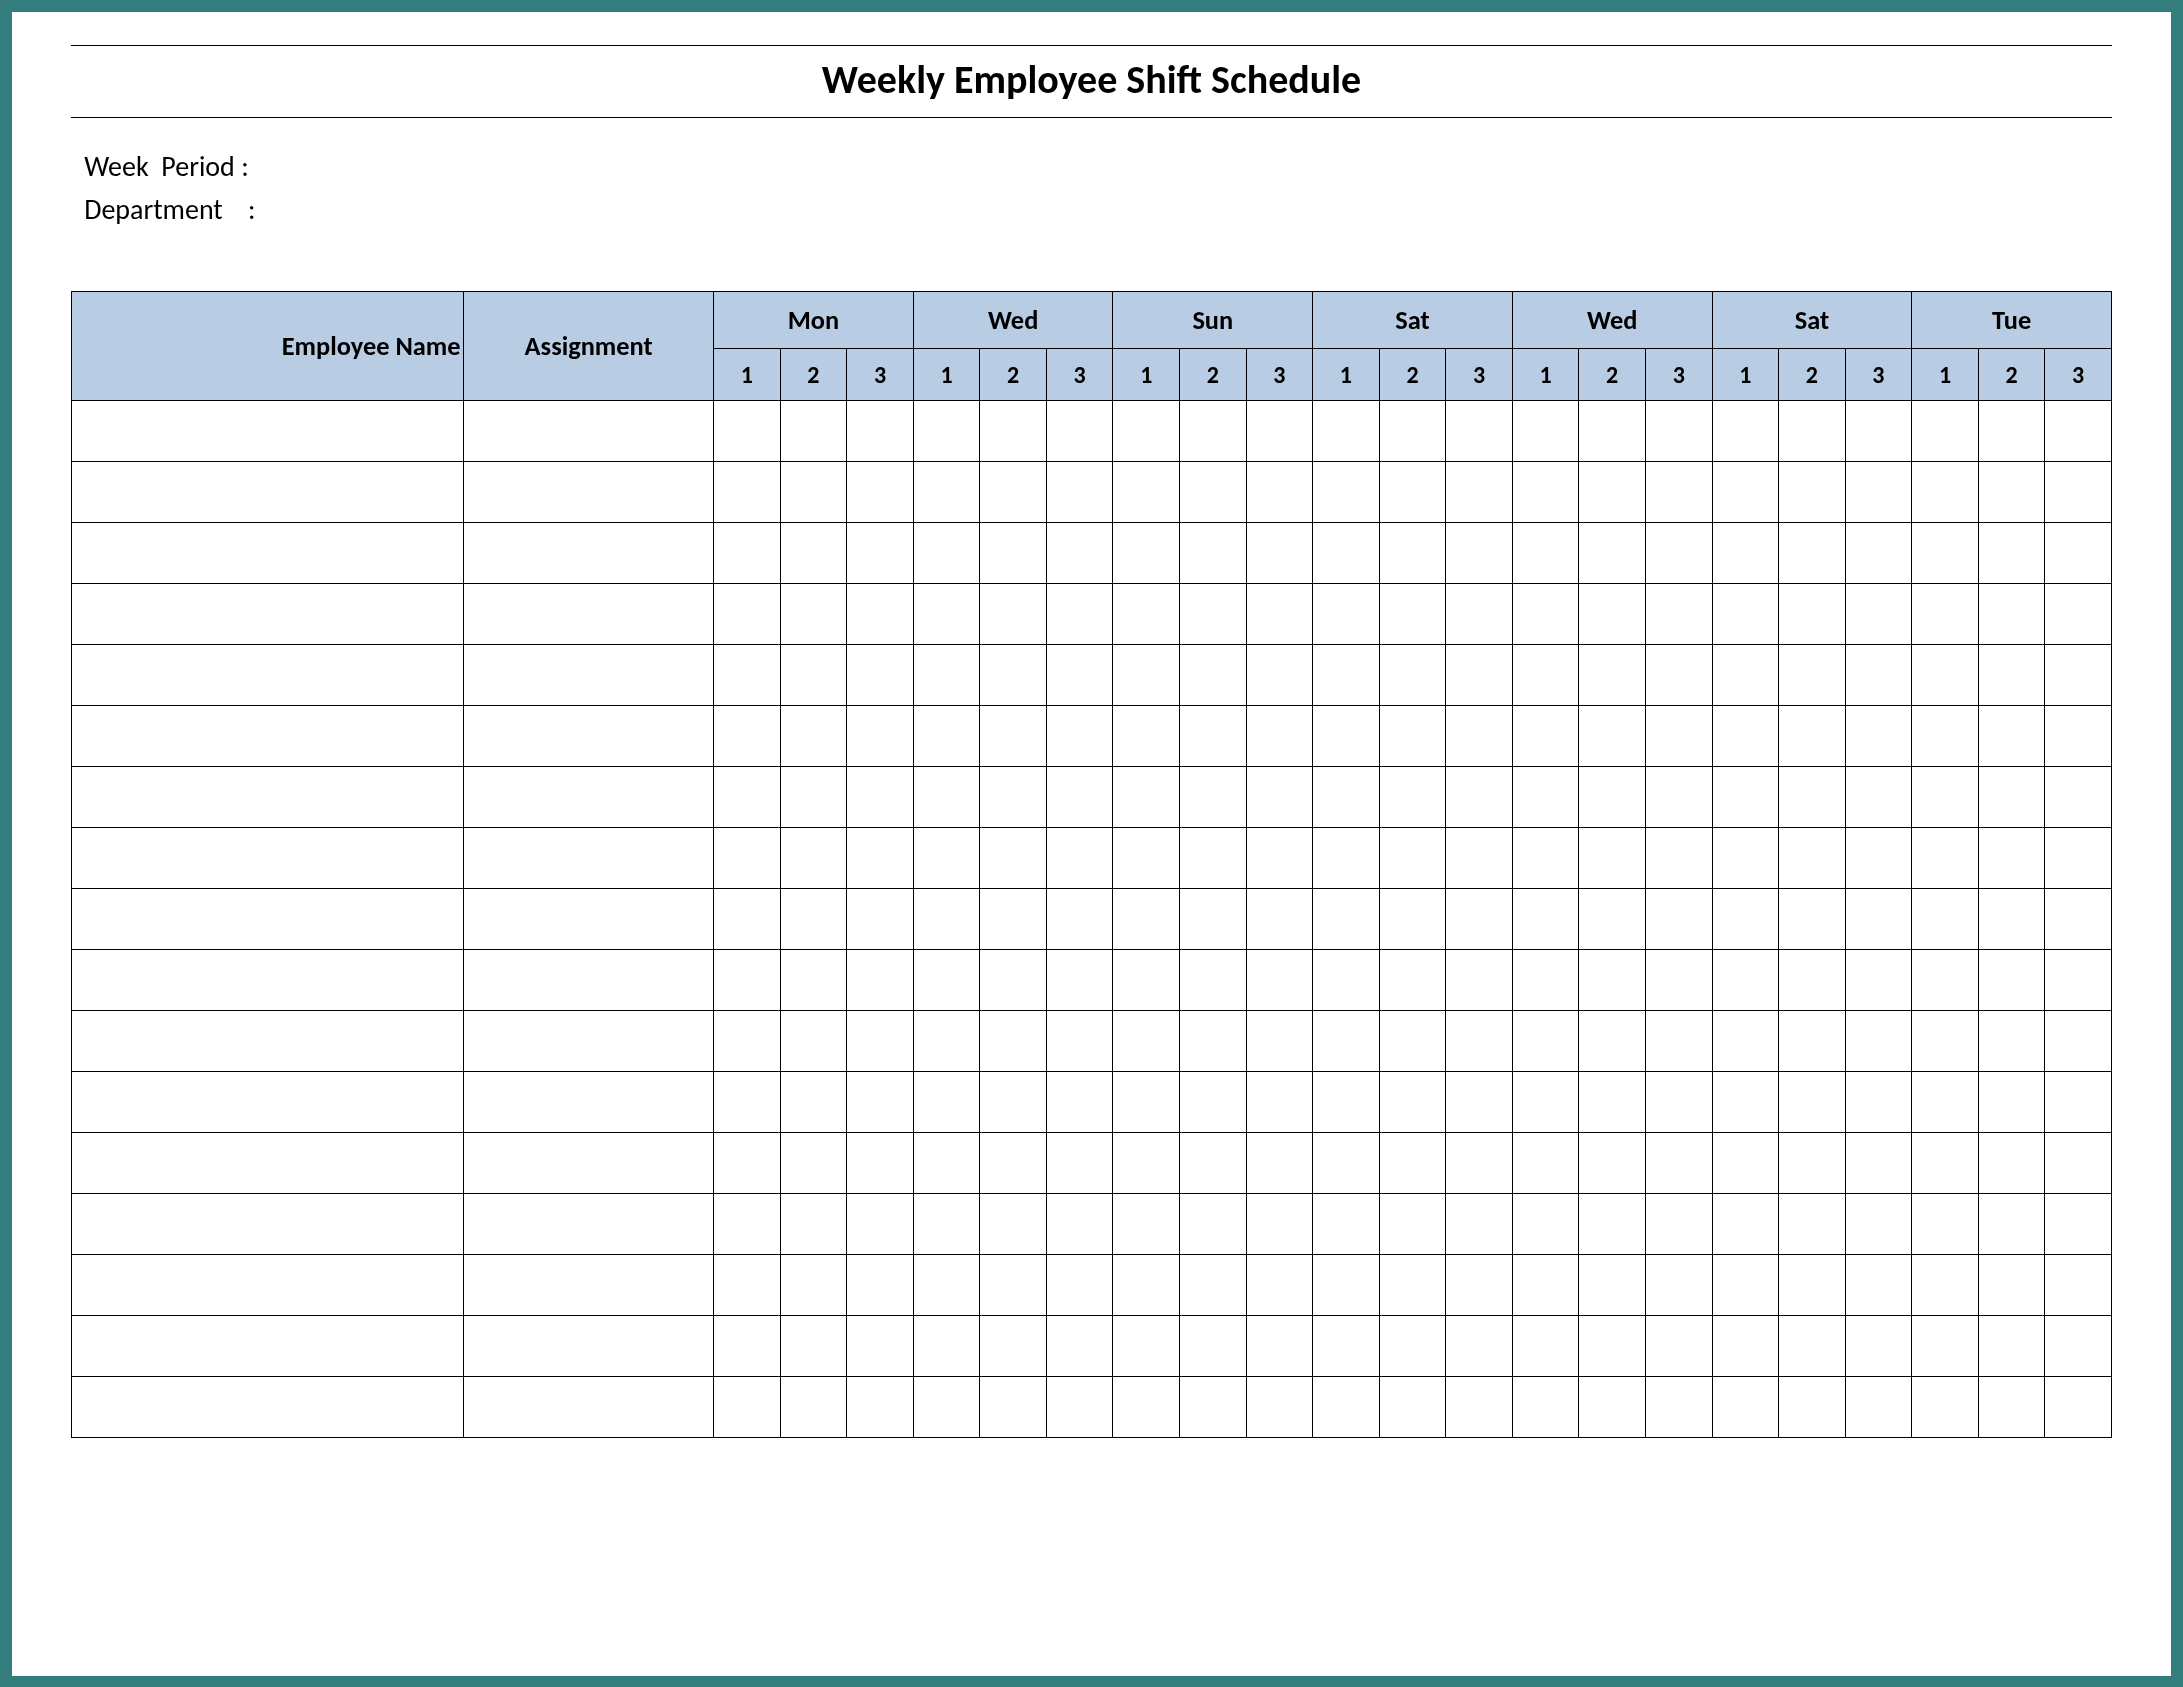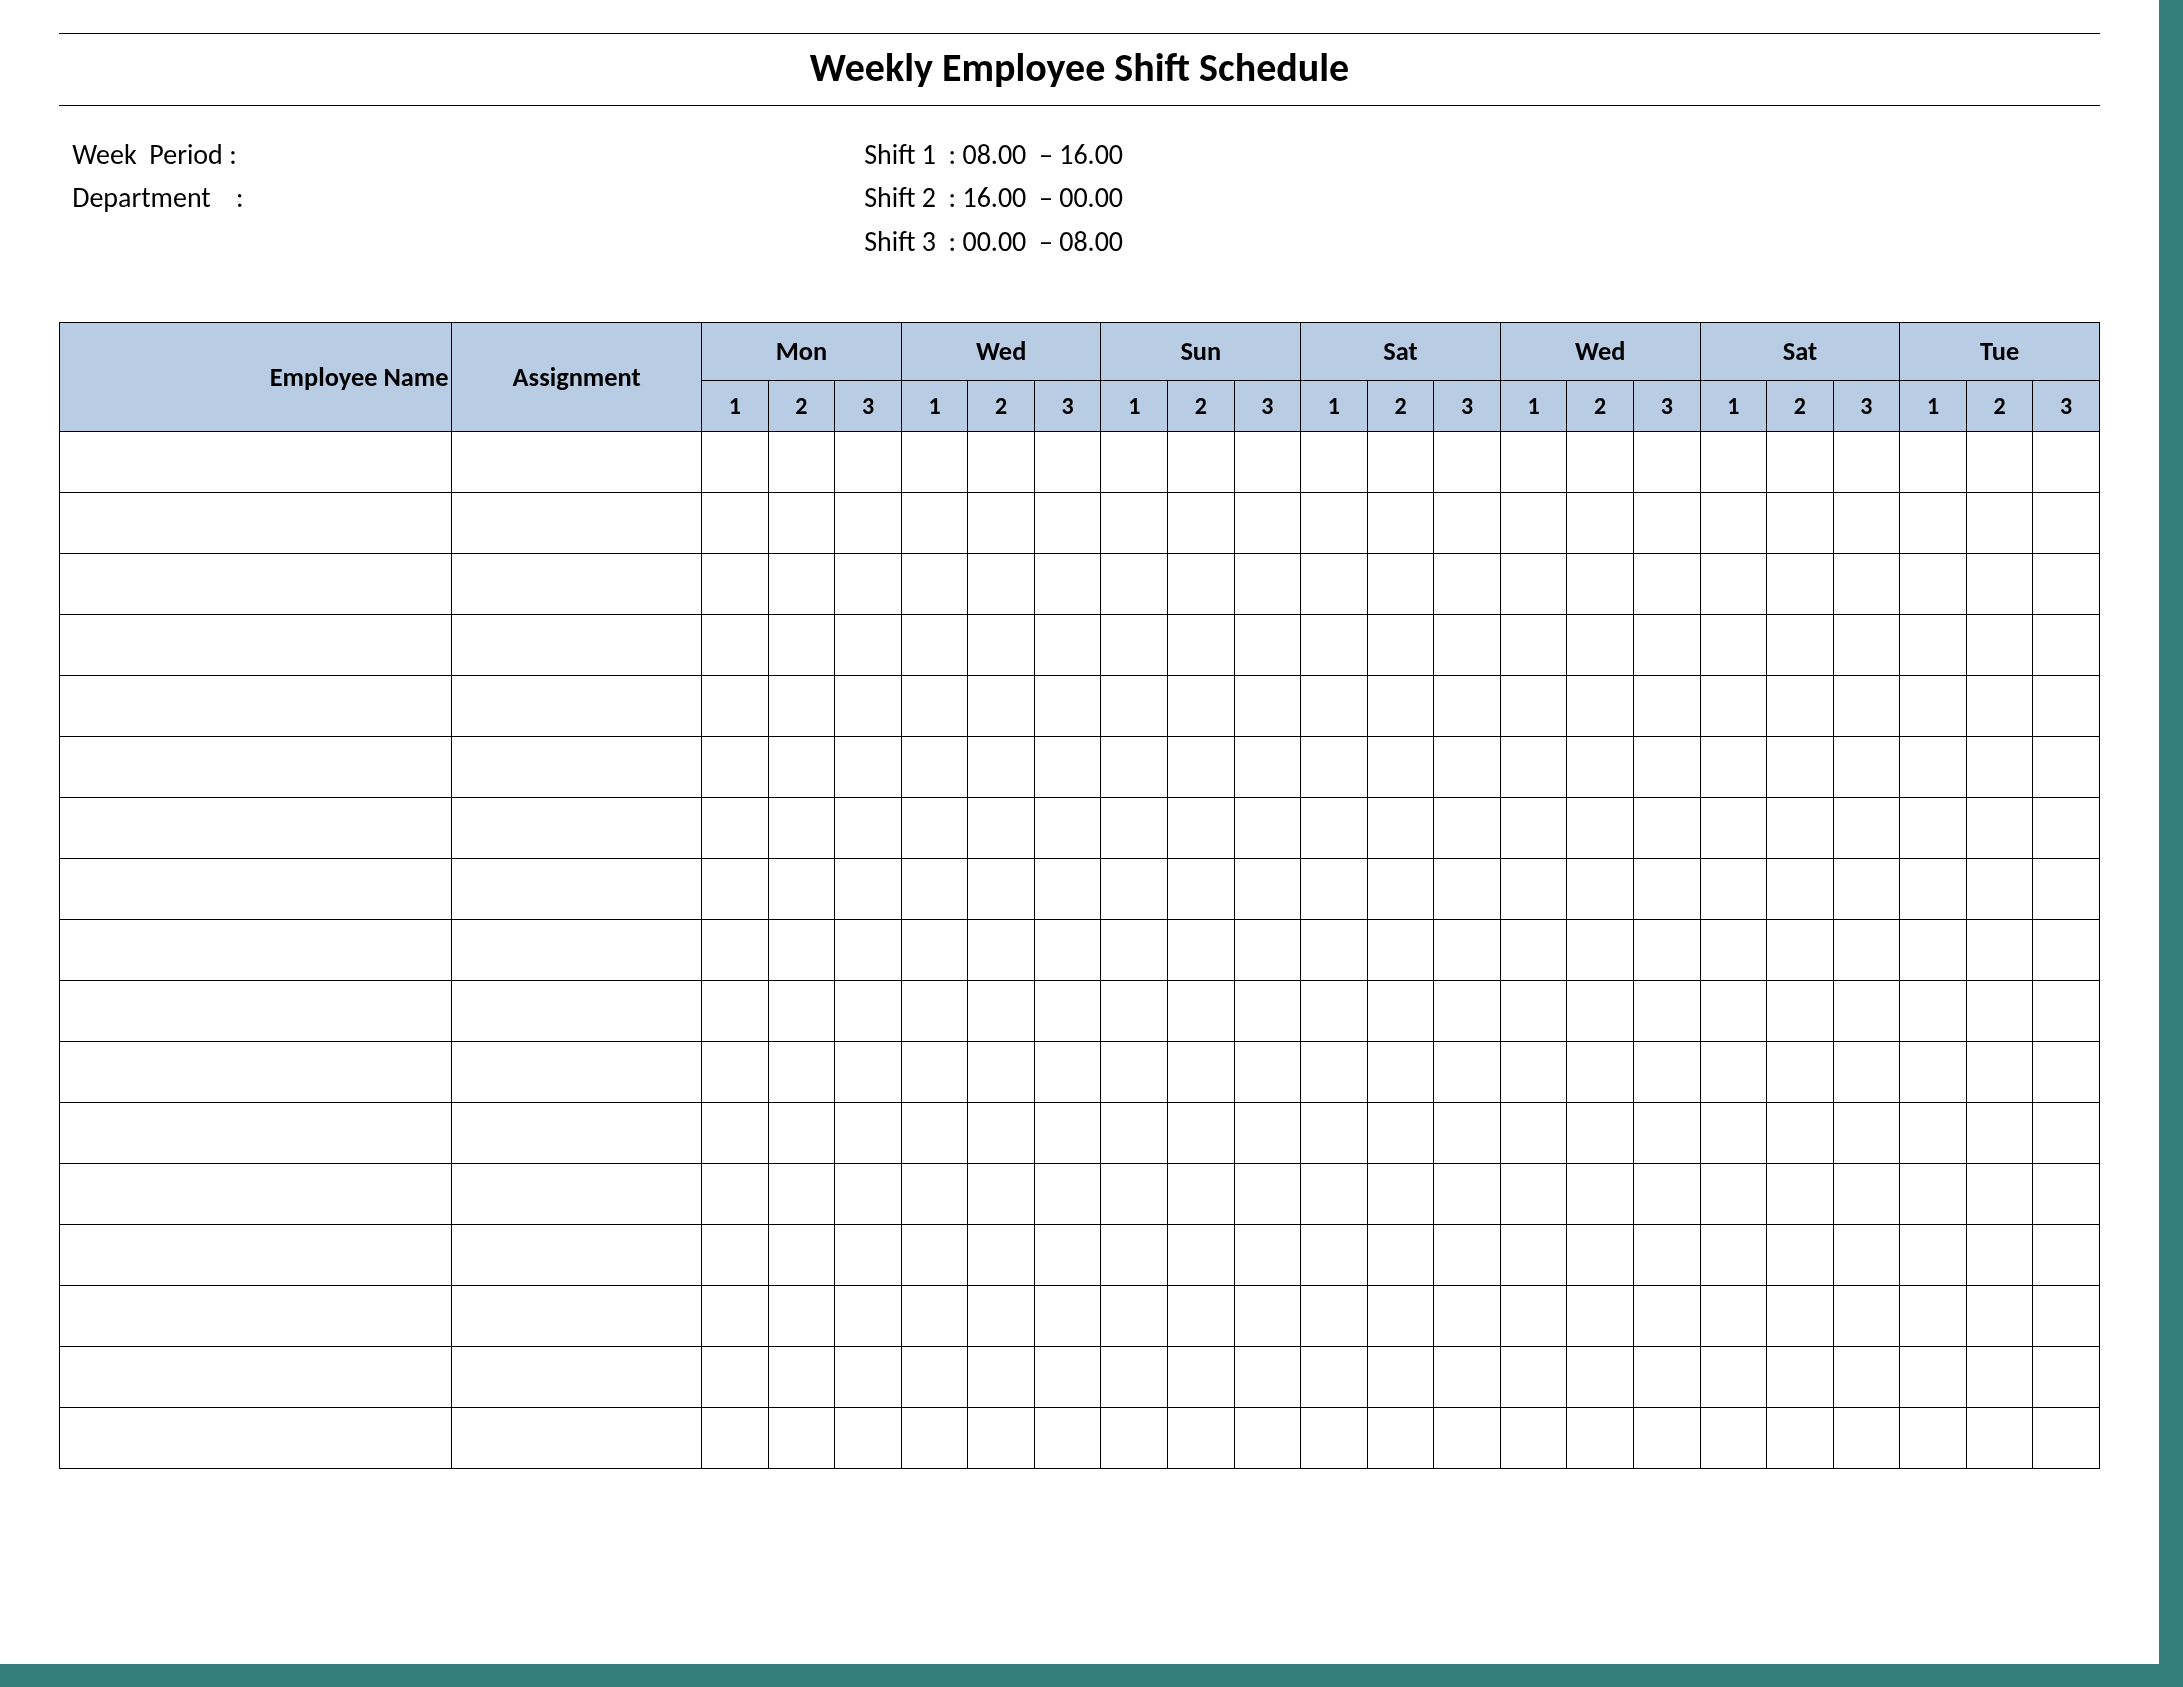--- a/index.html
+++ b/index.html
@@ -6,21 +6,21 @@
     margin: 0;
     padding: 0;
     background: #347e7e;
     font-family: Calibri, Arial, sans-serif;
     width: 2183px;
     height: 1688px;
     box-sizing: border-box;
   }
   .page {
     background: #fff;
-    margin: 0;
+    margin: 12px;
     width: 2159px;
     height: 1664px;
     box-sizing: border-box;
     padding: 33px 59px;
   }
   .title-block {
     border-top: 1.3px solid #000;
     border-bottom: 1.3px solid #000;
     text-align: center;
     padding: 9.2px 0 13.2px 0;
@@ -93,25 +93,20 @@
 <div class="page">
 
   <div class="title-block">
     <h1>Weekly Employee Shift Schedule</h1>
   </div>
 
   <div class="meta-row">
     <div class="meta-left">
       <div>Week  Period :</div>
       <div>Department    :</div>
-    </div>
-    <div class="meta-right">
-      <div>Shift 1  : 08.00  – 16.00</div>
-      <div>Shift 2  : 16.00  – 00.00</div>
-      <div>Shift 3  : 00.00  – 08.00</div>
     </div>
   </div>
 
   <table class="schedule">
     <colgroup>
       <col class="emp">
         <col class="assign">
       <col class="shift">
         <col class="shift">
         <col class="shift">

